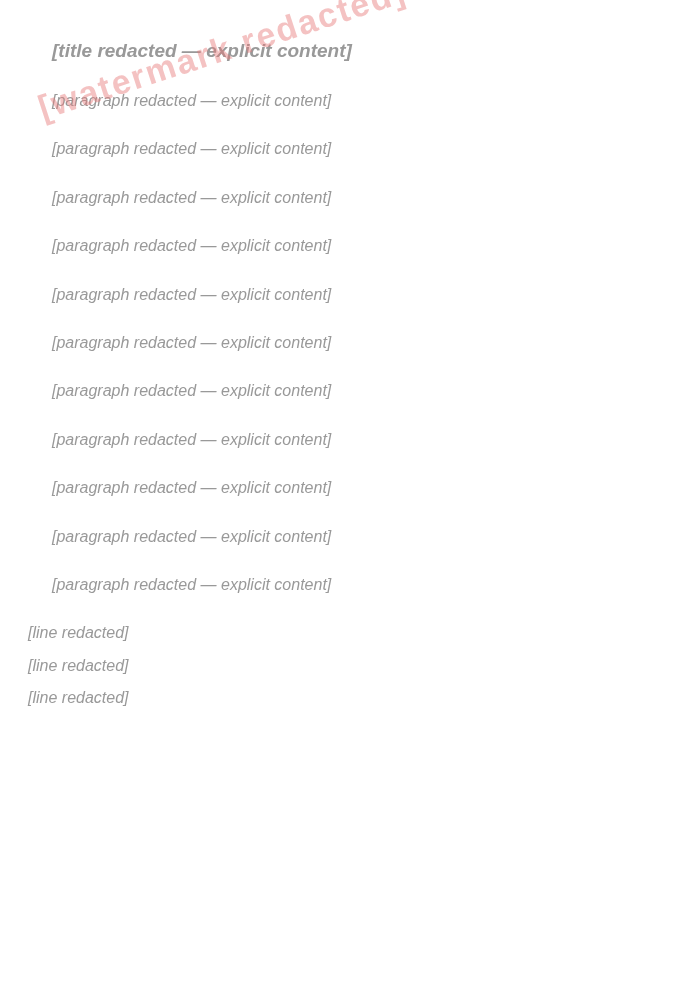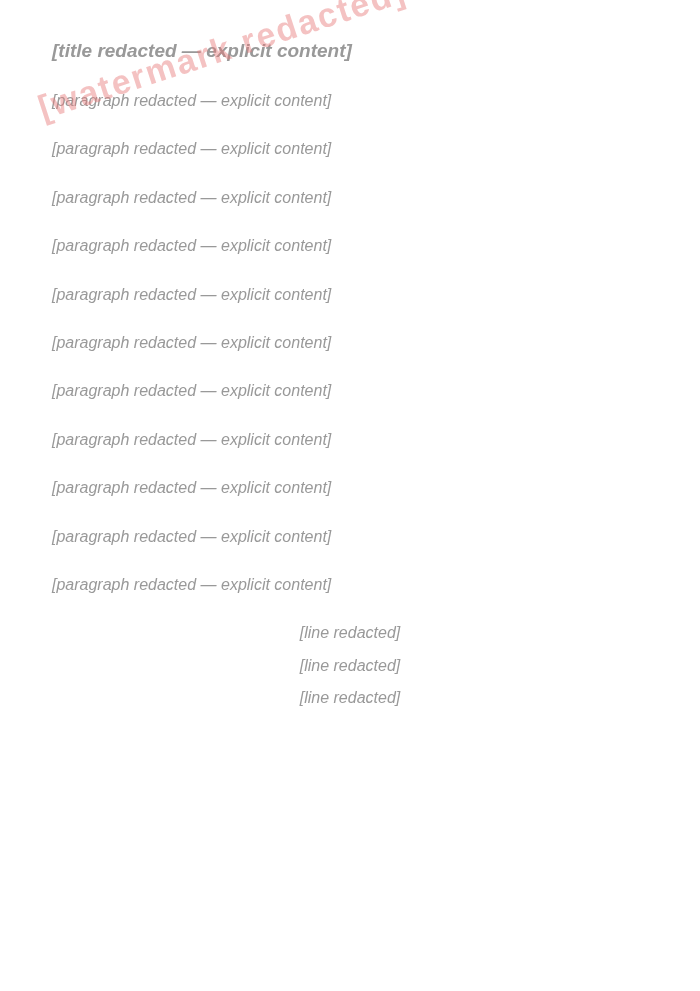--- a/index.html
+++ b/index.html
@@ -3,21 +3,21 @@
 <meta charset="utf-8">
 <style>
   html,body{margin:0;padding:0;background:#ffffff;font-family:"Liberation Sans",sans-serif;}
   .page{position:relative;width:700px;height:991px;background:#fff;overflow:hidden;}
   .watermark{position:absolute;top:30px;left:30px;transform:rotate(-18deg);
     color:rgba(230,120,120,.45);font-size:34px;font-weight:bold;letter-spacing:2px;
     pointer-events:none;user-select:none;}
   .content{padding:40px 28px 0 28px;color:#333;}
   h1{font-size:19px;color:#222;margin:0 0 26px 0;font-weight:bold;}
   p{font-size:16px;line-height:1.65;margin:0 0 22px 0;color:#444;}
-  .short p{margin:0 0 6px 0;text-align:center;}
+  .short p{margin:0 0 6px 0;}
   .redacted{color:#999;font-style:italic;margin-left:24px;}
 </style>
 </head>
 <body>
 
 <div class="page">
   <div class="watermark">[watermark redacted]</div>
   <div class="content">
     <h1 class="redacted">[title redacted — explicit content]</h1>
     <div id="paras">

